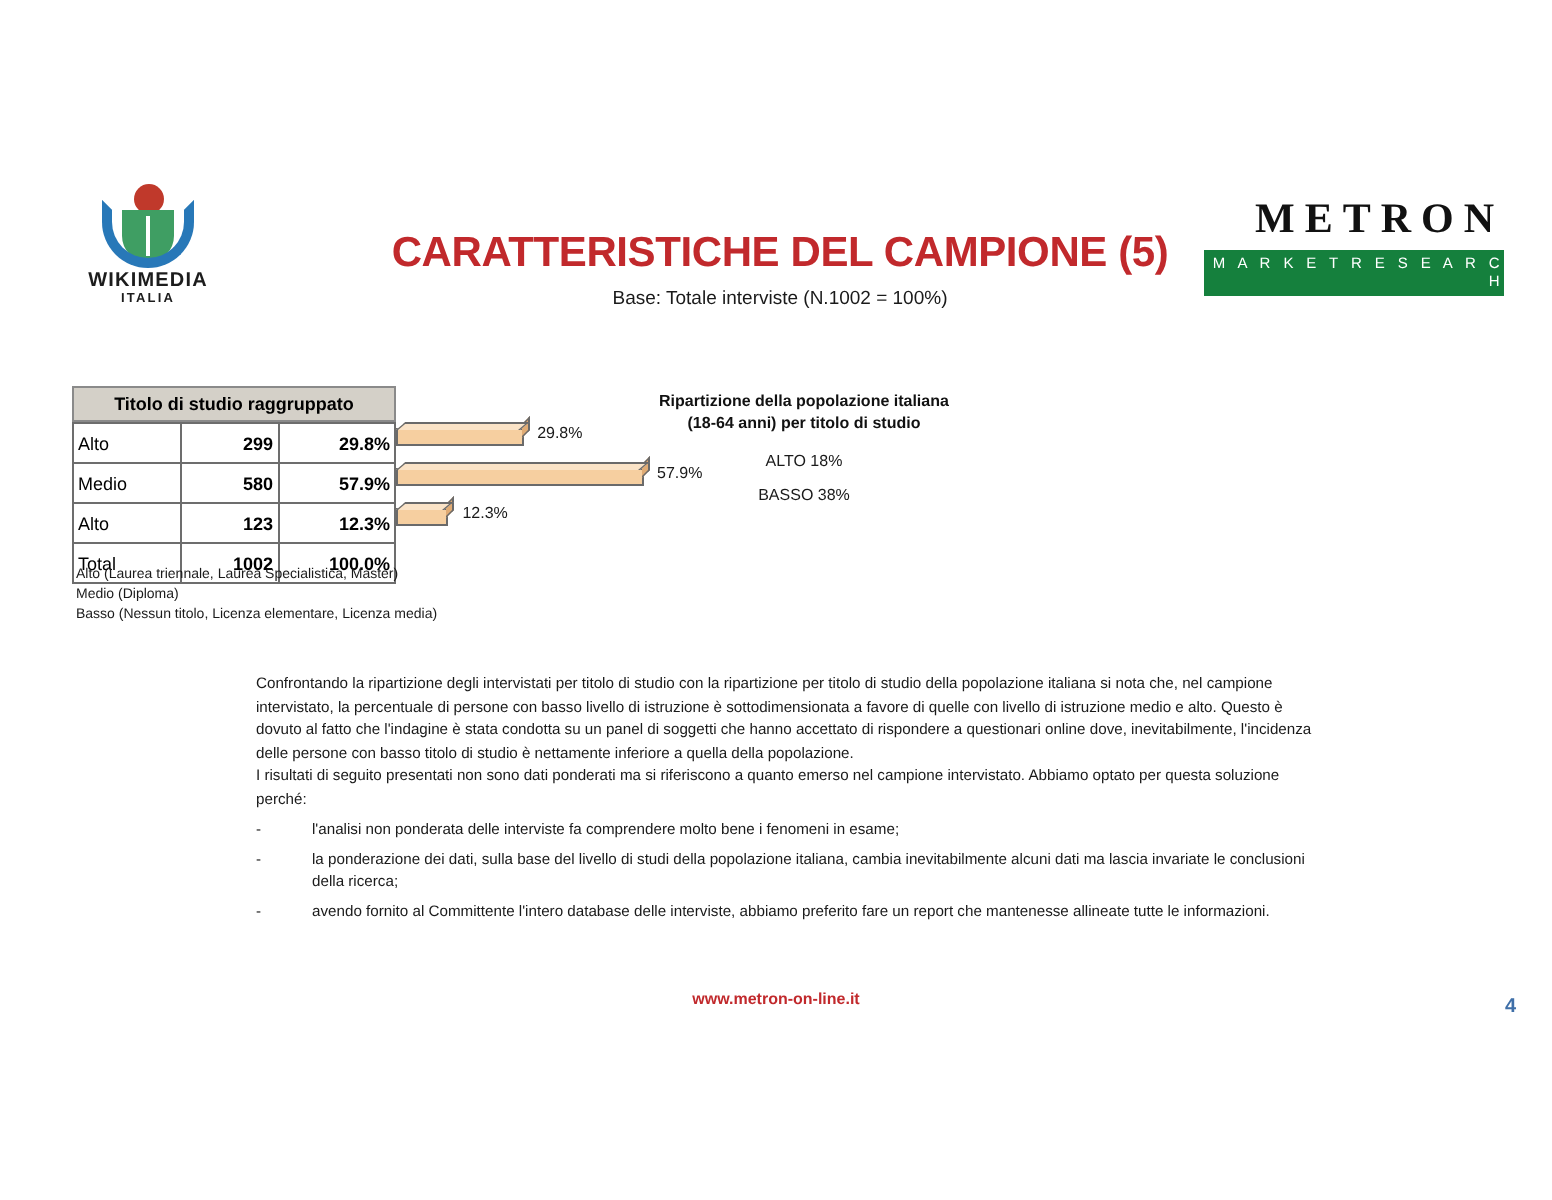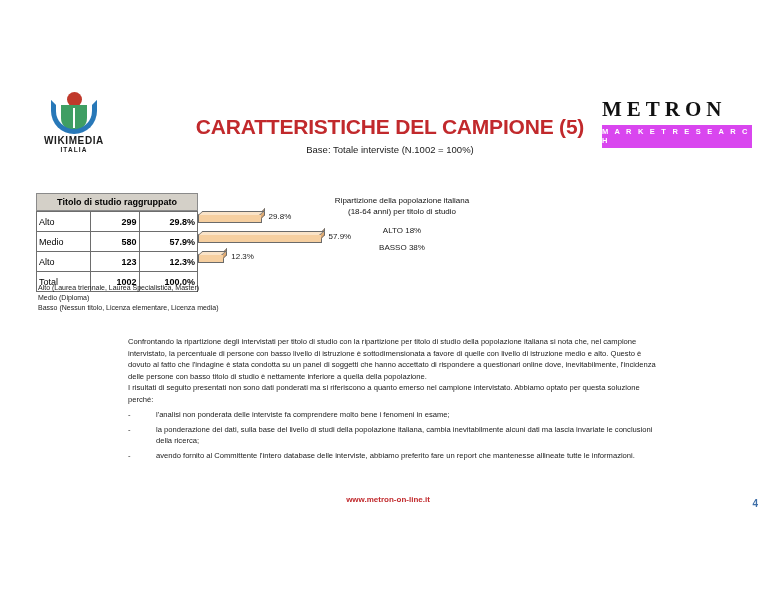--- a/index.html
+++ b/index.html
@@ -104,35 +104,35 @@
     font-size: 9.5px;
     color: #1a1a1a;
   }
 
   
   #metron-logo {
     position: absolute;
     right: 24px;
     top: 97px;
     width: 150px;
-    text-align: left;
+    text-align: right;
   }
   #metron-word {
     font-size: 21px;
     font-weight: bold;
     letter-spacing: 5px;
     color: #111111;
     font-family: "Liberation Serif", serif;
   }
   #metron-bar {
     margin-top: 3px;
-    background: #d946ef;
+    background: #15803d;
     color: #ffffff;
     font-size: 7.5px;
-    font-weight: bold;
+    font-weight: normal;
     letter-spacing: 2.2px;
     padding: 2px 0 3px 0;
   }
 
   
   #table-wrap {
     position: absolute;
     left: 36px;
     top: 193px;
     width: 265px;
@@ -225,21 +225,21 @@
   
   #right-panel {
     position: absolute;
     left: 296px;
     top: 196px;
     width: 212px;
     text-align: center;
   }
   #rp-title {
     font-size: 8px;
-    font-weight: normal;
+    font-weight: bold;
     line-height: 1.35;
     color: #111111;
   }
   .rp-item {
     font-size: 8px;
     color: #1a1a1a;
     margin-top: 8px;
   }
 
   

